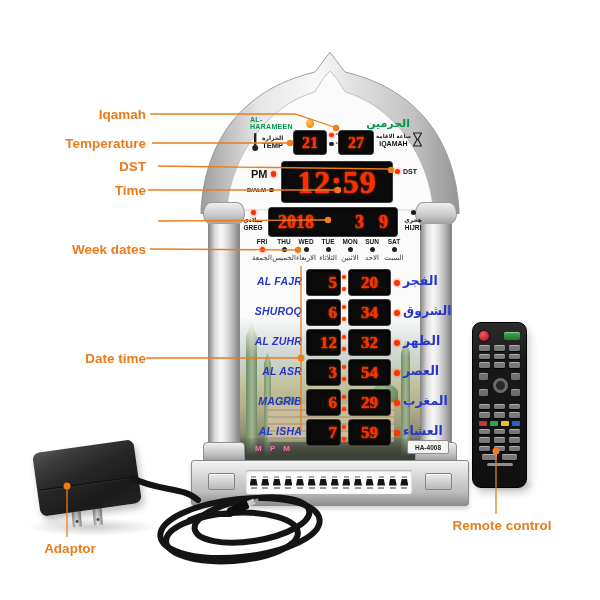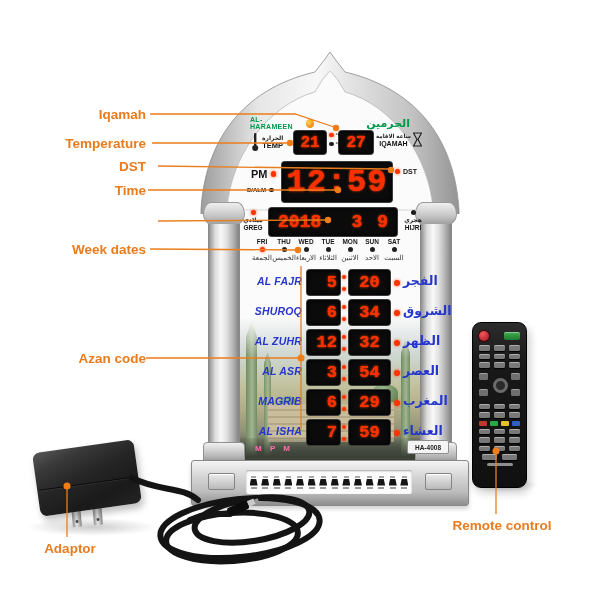--- a/index.html
+++ b/index.html
@@ -37,21 +37,21 @@
     background:linear-gradient(180deg,#c6d0d3 0%,#ccd5cd 28%,#c2c29e 46%,#b2ad88 62%,#8e9076 78%,#565c4e 90%,#454b41 100%);}
   .photo .haze{position:absolute;left:0;top:0;right:0;height:40px;background:linear-gradient(180deg,rgba(251,251,251,.95),rgba(251,251,251,0));}
   .minaret{position:absolute;background:linear-gradient(90deg,#6f8d60,#a3b494 55%,#6f8d60);
     clip-path:polygon(50% 0,100% 10%,100% 100%,0 100%,0 10%);}
   .gdome{position:absolute;border-radius:50% 50% 10% 10%;background:radial-gradient(circle at 40% 30%,#9cb98a,#5d7f50);}
   .bld{position:absolute;background:repeating-linear-gradient(180deg,#c9bd9b 0 5px,#b3a787 5px 7px);}
   .crowd{position:absolute;left:0;bottom:0;width:100%;height:26px;
     background:linear-gradient(180deg,rgba(90,96,82,.2),#3c4238 70%);}
 
   
-  .led{font-family:Liberation Mono, monospace;font-weight:bold;color:#ff2e00;
+  .led{font-family:Liberation Serif, serif;font-weight:bold;color:#ff2e00;
        text-shadow:0 0 3px rgba(255,60,0,.8),0 0 1px rgba(255,120,0,.9);}
   .box{position:absolute;background:#0b0b0b;border-radius:3px;z-index:5;
        box-shadow:inset 0 0 4px #000,0 0 0 1px #3a3a3a;display:flex;align-items:center;justify-content:center;}
   .tag{position:absolute;z-index:6;color:#151515;font-weight:bold;}
   .dot{border-radius:50%;display:inline-block;}
   .reddot{background:#ff3300;box-shadow:0 0 3px rgba(255,60,0,.9);}
   .blackdot{background:#1d1d1d;}
 
   .brand{position:absolute;left:55px;top:64px;width:160px;z-index:6;display:flex;align-items:center;justify-content:center;gap:4px;}
   .brand .en{color:#009a4d;font-size:7px;font-weight:bold;letter-spacing:.3px;}
@@ -527,21 +527,21 @@
     <div class="rlogo">
         <i></i>
       </div>
   </div>
 
   <div class="callout r" id="co-iqamah">Iqamah</div>
   <div class="callout r" id="co-temp">Temperature</div>
   <div class="callout r" id="co-dst">DST</div>
   <div class="callout r" id="co-time">Time</div>
   <div class="callout r" id="co-week">Week dates</div>
-  <div class="callout r" id="co-azan">Azan code</div>
+  <div class="callout r" id="co-azan">Date time</div>
   <div class="callout" id="co-adaptor">Adaptor</div>
   <div class="callout" id="co-remote">Remote control</div>
 
   <svg class="leaders" width="600" height="600" viewBox="0 0 600 600">
     <g stroke="#ea7d1c" stroke-width="1.3" fill="none">
       <polyline points="150,114 295,114 334,127"></polyline>
       <polyline points="152,143 288,143"></polyline>
       <polyline points="158,166 388,169"></polyline>
       <polyline points="148,190 335,190"></polyline>
       <polyline points="158,221 325,220"></polyline>

